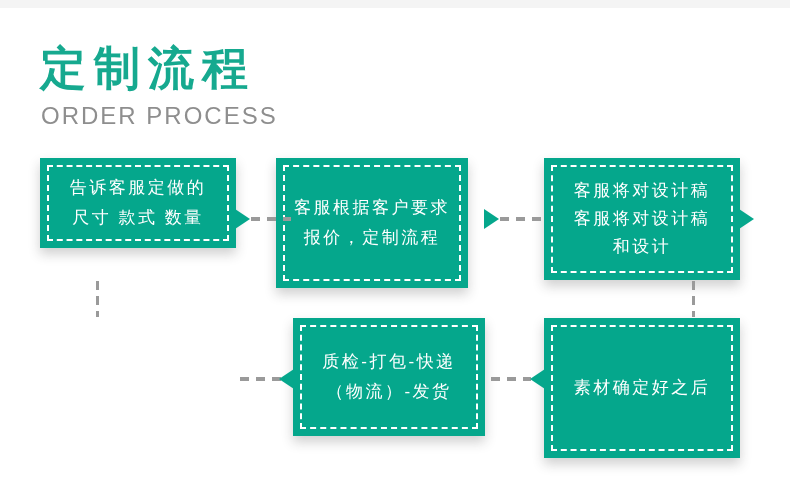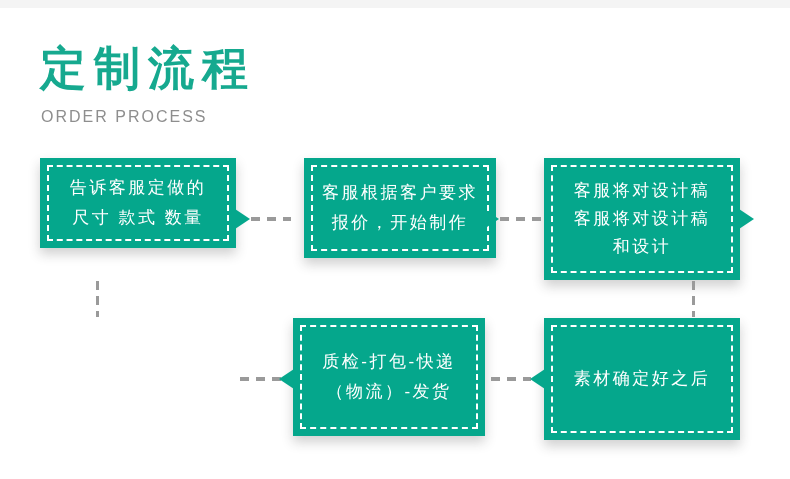--- a/index.html
+++ b/index.html
@@ -23,22 +23,22 @@
   }
   
   .title{
     position:absolute;left:40px;top:30px;
     font-size:46px;font-weight:800;
     letter-spacing:8px;
     color:var(--title-green);
     white-space:nowrap;
   }
   .subtitle{
-    position:absolute;left:41px;top:100px;
-    font-size:16px;font-weight:400;
+    position:absolute;left:41px;top:94px;
+    font-size:24px;font-weight:400;
     letter-spacing:2px;
     color:var(--subtitle-gray);
     white-space:nowrap;
   }
   
   .box{
     position:absolute;
     background:var(--brand-green);
     box-shadow:0 6px 11px rgba(40,40,40,.22);
   }
@@ -51,25 +51,25 @@
   .box-line{
     color:var(--box-text);
     font-size:17px;font-weight:500;
     letter-spacing:2.5px;
     line-height:30px;
     white-space:nowrap;
     text-align:center;
   }
   .box.three-lines .box-line{line-height:28px;}
   .b1{left:40px;top:150px;width:196px;height:90px;}
-  .b2{left:304px;top:150px;width:192px;height:100px;}
+  .b2{left:276px;top:150px;width:192px;height:130px;}
   .b3{left:544px;top:150px;width:196px;height:122px;}
   .b4{left:40px;top:310px;width:196px;height:122px;}
   .b5{left:293px;top:310px;width:192px;height:118px;}
-  .b6{left:544px;top:310px;width:196px;height:122px;}
+  .b6{left:544px;top:310px;width:196px;height:140px;}
   
   .hdash{
     position:absolute;height:4px;
     background:repeating-linear-gradient(90deg,
       var(--connector-gray) 0 9px, transparent 9px 16px);
   }
   .vdash{
     position:absolute;width:3px;
     background:repeating-linear-gradient(180deg,
       var(--connector-gray) 0 9px, transparent 9px 15px);
@@ -104,21 +104,21 @@
   <div class="box b1">
     <div class="box-inner">
       <div class="box-line">告诉客服定做的</div>
       <div class="box-line">尺寸 款式 数量</div>
     </div>
   </div>
 
   <div class="box b2">
     <div class="box-inner">
       <div class="box-line">客服根据客户要求</div>
-      <div class="box-line">报价，开始制作</div>
+      <div class="box-line">报价，定制流程</div>
     </div>
   </div>
 
   <div class="box b3 three-lines">
     <div class="box-inner">
       <div class="box-line">客服将对设计稿</div>
       <div class="box-line">客服将对设计稿</div>
       <div class="box-line">和设计</div>
     </div>
   </div>

